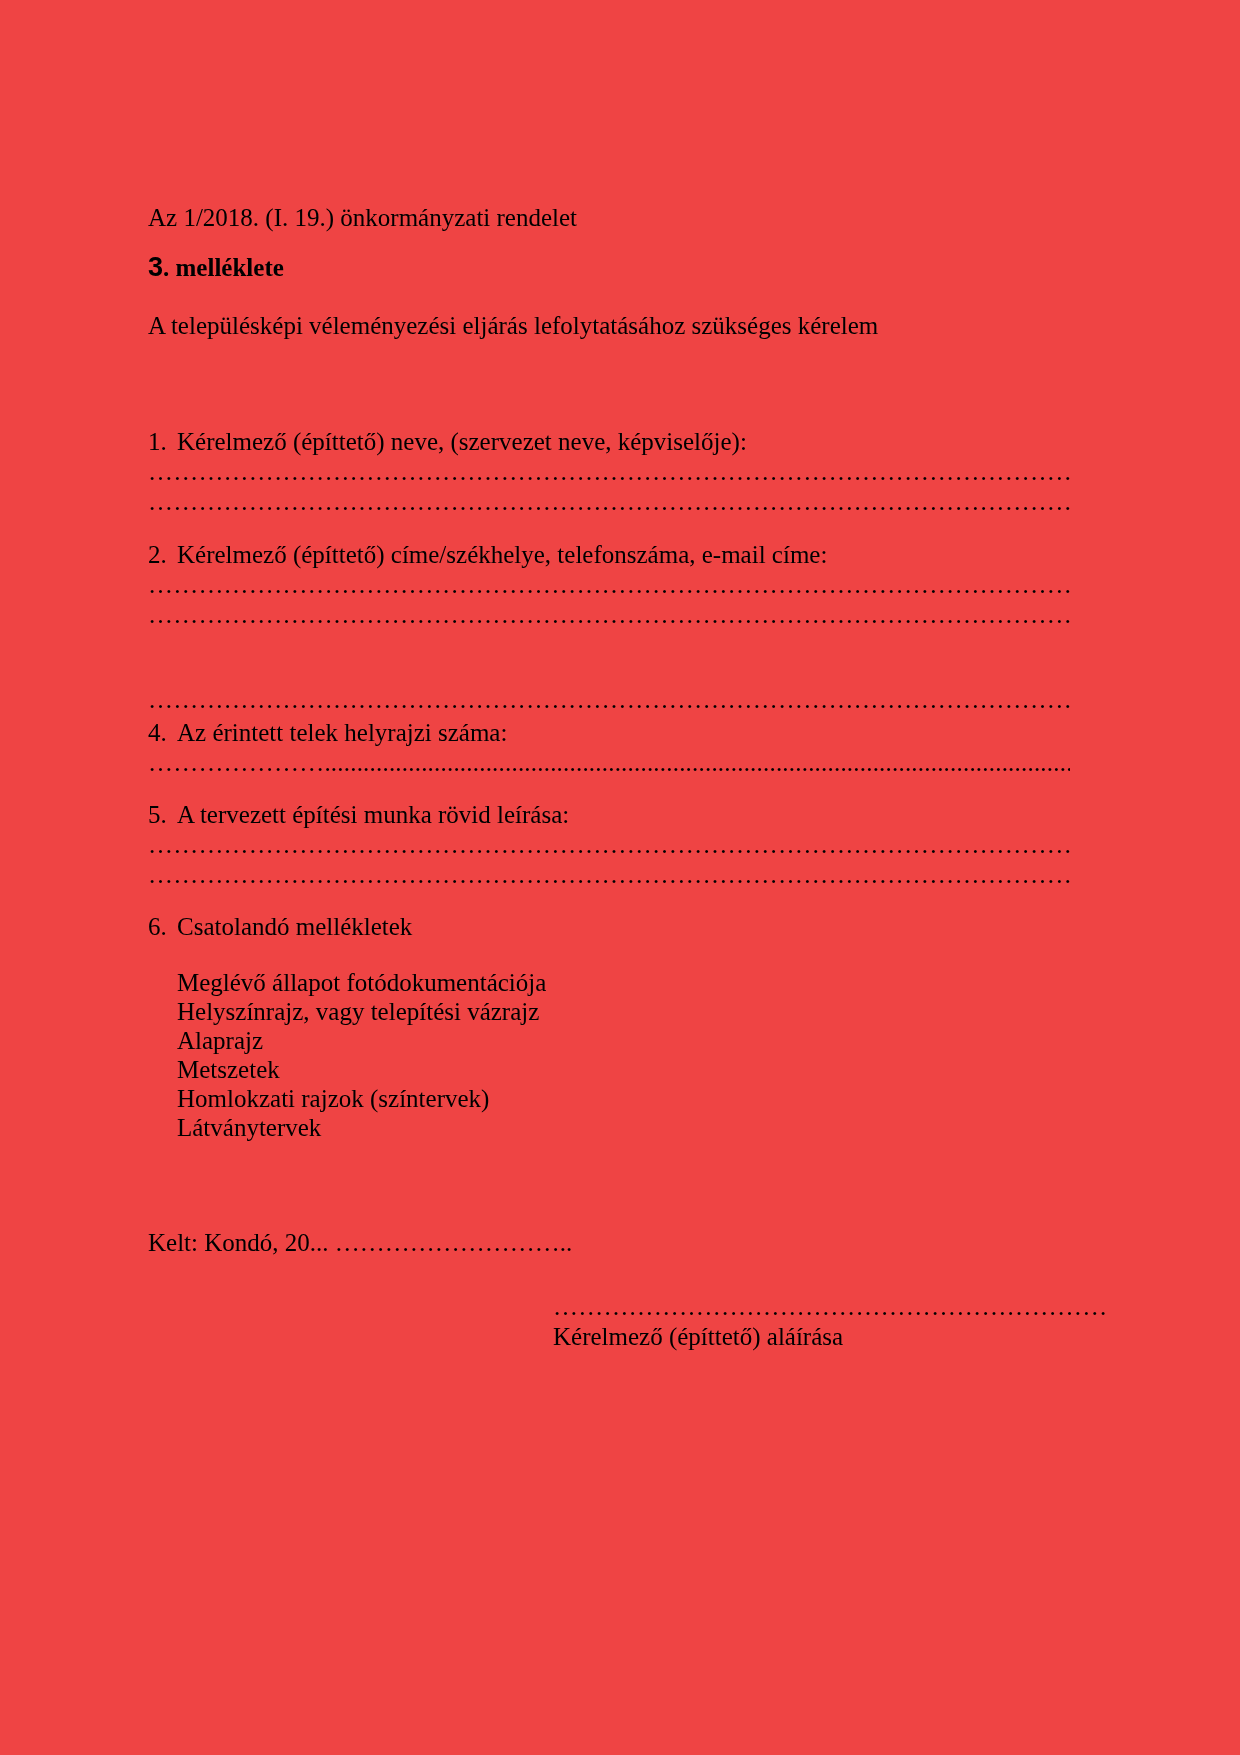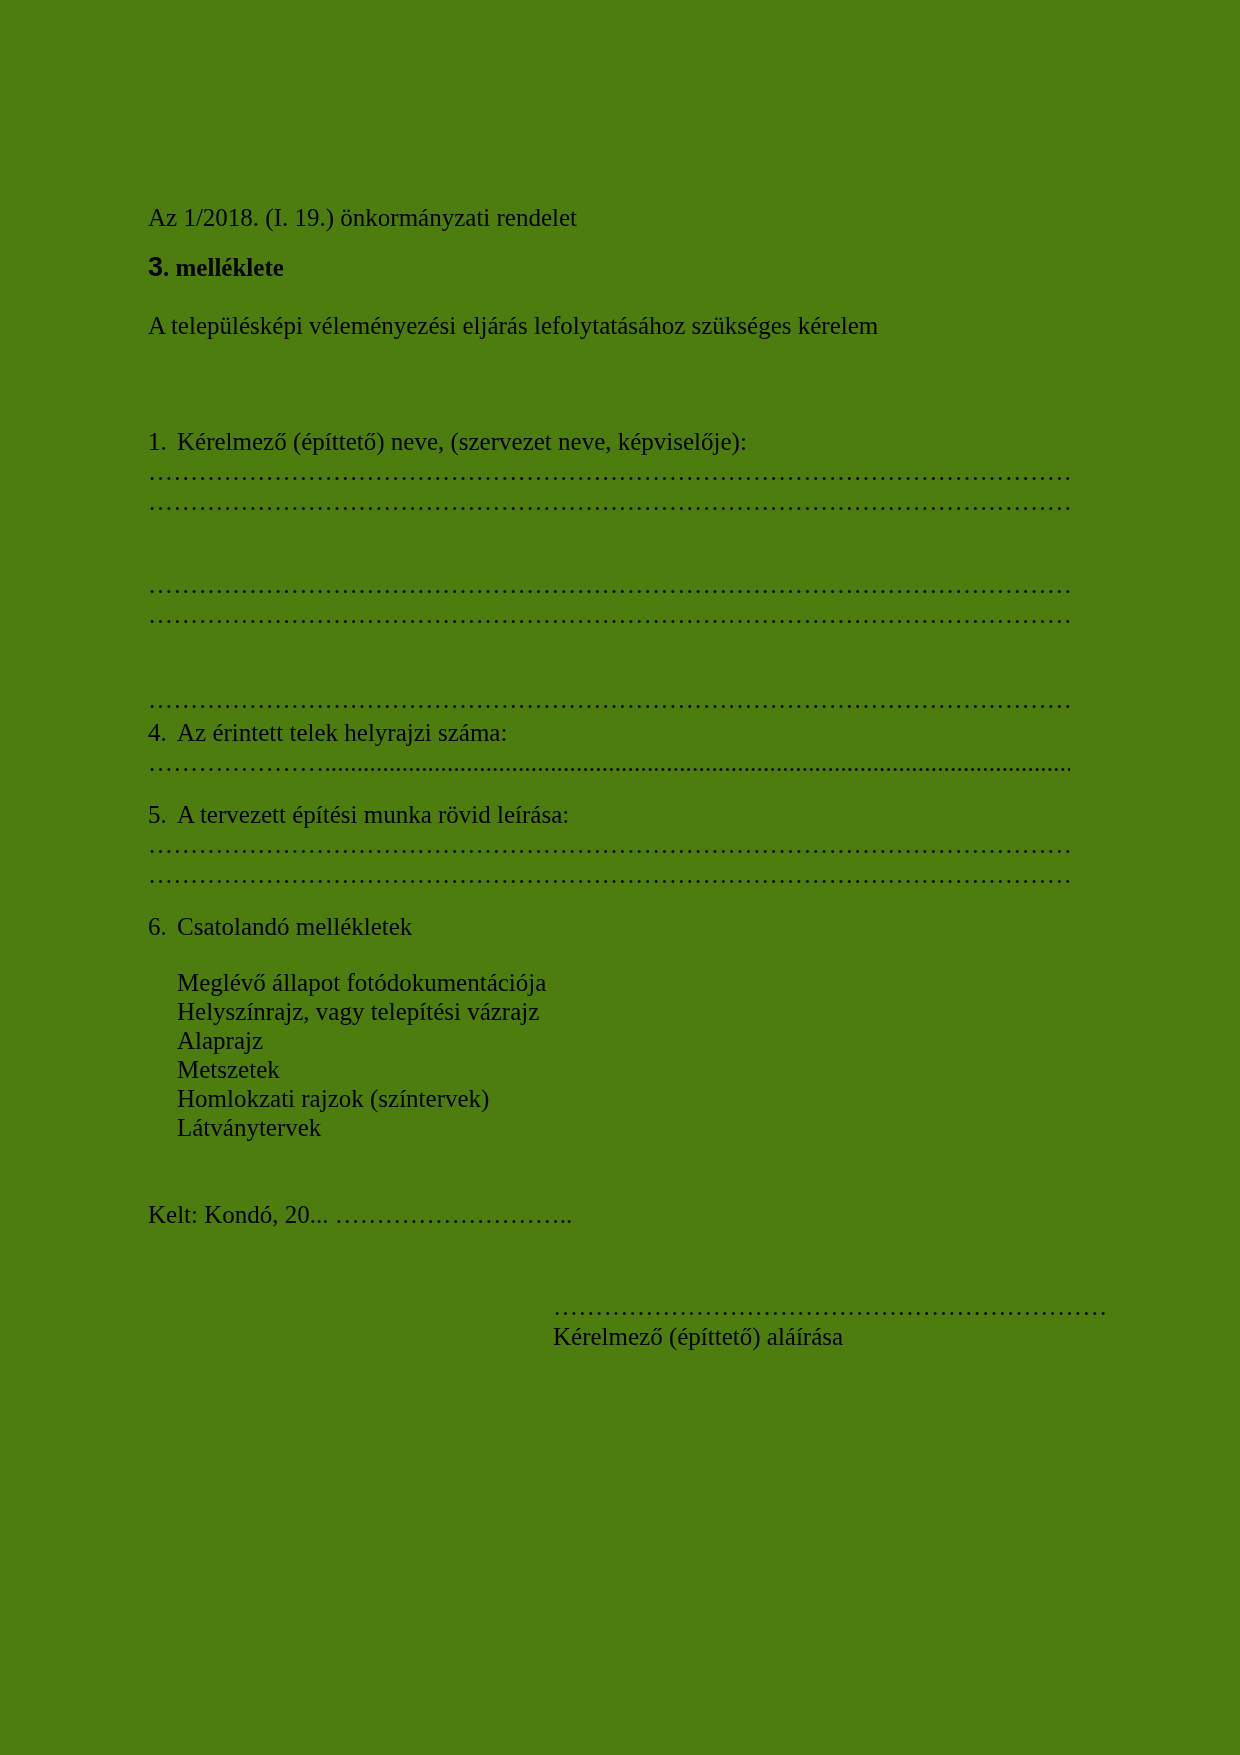--- a/index.html
+++ b/index.html
@@ -1,20 +1,20 @@
 <!DOCTYPE html>
 <html><head>
 <meta charset="utf-8">
 <style>
   html, body { margin: 0; padding: 0; background: #ffffff; }
   .page {
     position: relative;
     width: 1240px;
     height: 1755px;
-    background: #4d7c0f;
+    background: #ef4444;
     color: #000000;
     font-family: "Liberation Serif", serif;
     font-size: 25px;
     line-height: 30px;
     overflow: hidden;
   }
   .row {
     position: absolute;
     left: 148px;
     white-space: nowrap;
@@ -62,20 +62,21 @@
 
   <div class="row" style="top:252px"><span class="annex-number">3</span><span class="annex-suffix">. melléklete</span></div>
 
   <div class="row" style="top:311px">A településképi véleményezési eljárás lefolytatásához szükséges kérelem</div>
 
 
   <div class="row" style="top:427px"><span class="num">1.</span><span>Kérelmező (építtető) neve, (szervezet neve, képviselője):</span></div>
   <div class="row fill" style="top:457px">………………………………………………………………………………………………………………………………………………………………………………………………</div>
   <div class="row fill" style="top:487px">………………………………………………………………………………………………………………………………………………………………………………………………</div>
 
+  <div class="row" style="top:540px"><span class="num">2.</span><span>Kérelmező (építtető) címe/székhelye, telefonszáma, e-mail címe:</span></div>
   <div class="row fill" style="top:570px">………………………………………………………………………………………………………………………………………………………………………………………………</div>
   <div class="row fill" style="top:600px">………………………………………………………………………………………………………………………………………………………………………………………………</div>
 
   <div class="row fill" style="top:685px">………………………………………………………………………………………………………………………………………………………………………………………………</div>
 
   <div class="row" style="top:718px"><span class="num">4.</span><span>Az érintett telek helyrajzi száma:</span></div>
   <div class="row fill" style="top:748px">…………………......................................................................................................................................................</div>
 
   <div class="row" style="top:800px"><span class="num">5.</span><span>A tervezett építési munka rövid leírása:</span></div>
   <div class="row fill" style="top:830px">………………………………………………………………………………………………………………………………………………………………………………………………</div>
@@ -83,20 +84,20 @@
 
   <div class="row" style="top:912px"><span class="num">6.</span><span>Csatolandó mellékletek</span></div>
 
   <div class="row indent" style="top:968px">Meglévő állapot fotódokumentációja</div>
   <div class="row indent" style="top:997px">Helyszínrajz, vagy telepítési vázrajz</div>
   <div class="row indent" style="top:1026px">Alaprajz</div>
   <div class="row indent" style="top:1055px">Metszetek</div>
   <div class="row indent" style="top:1084px">Homlokzati rajzok (színtervek)</div>
   <div class="row indent" style="top:1113px">Látványtervek</div>
 
-  <div class="row" style="top:1200px">Kelt: Kondó, 20... ………………………..</div>
+  <div class="row" style="top:1228px">Kelt: Kondó, 20... ………………………..</div>
 
   <div class="sig-block" style="top:1292px">
     <div class="sig-line">……………………………………………………………....</div>
     <div class="sig-label">Kérelmező (építtető) aláírása</div>
   </div>
 
 </div>
 
 </body></html>

